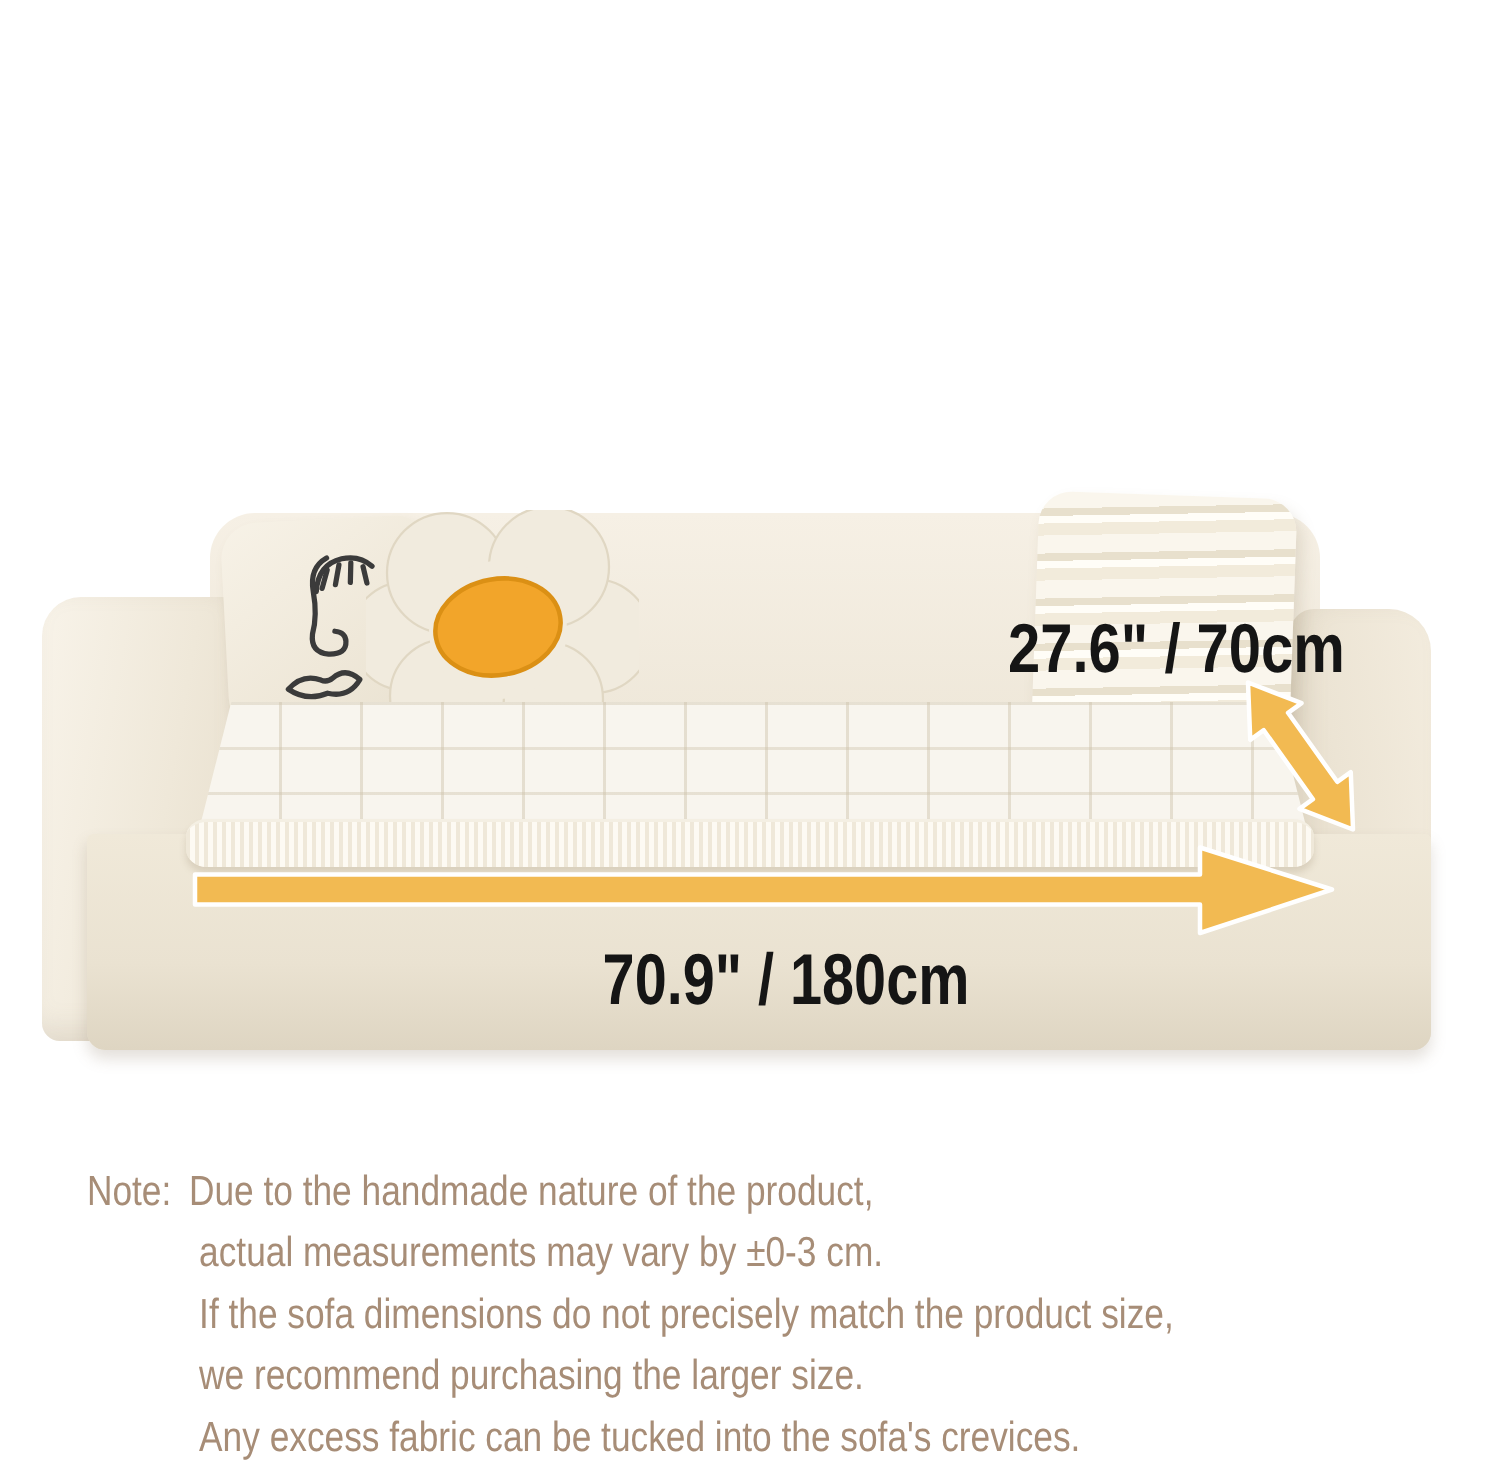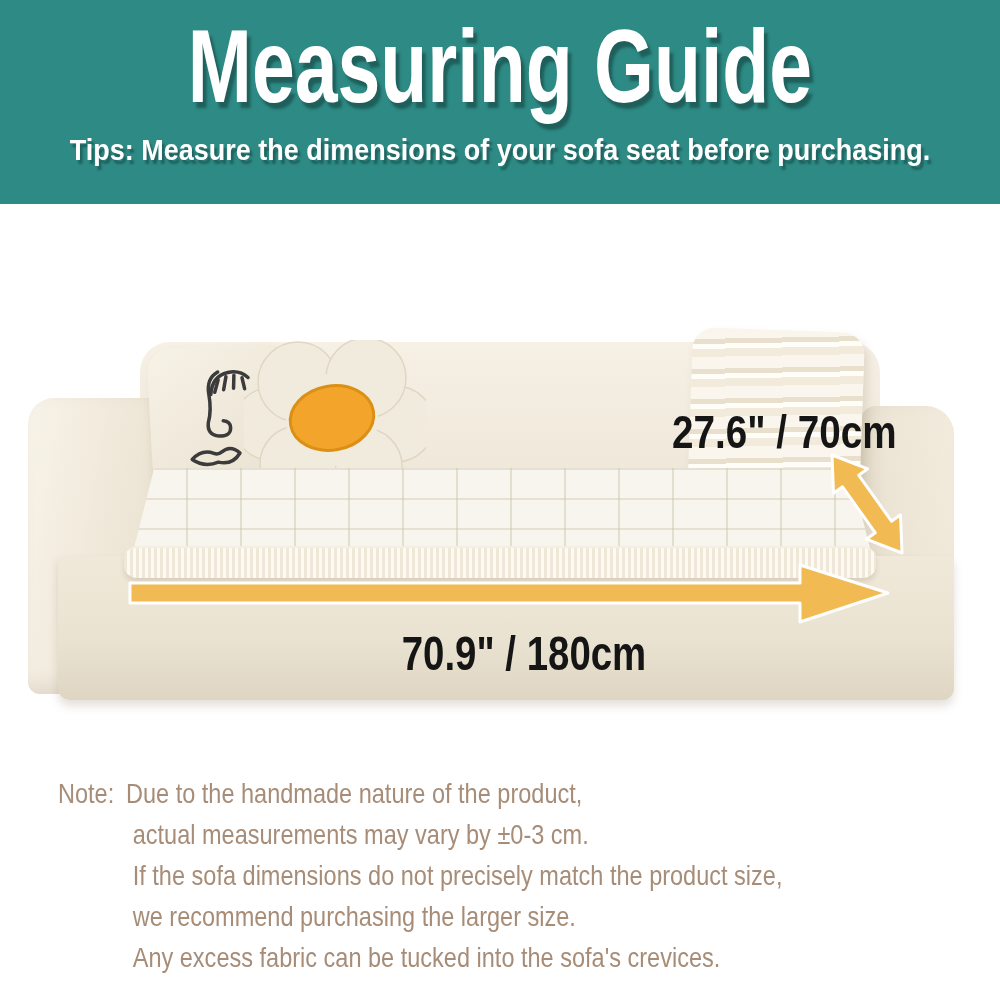--- a/index.html
+++ b/index.html
@@ -71,24 +71,20 @@
           font-size:28px; line-height:41px; color:#a78d77; }
   .note-line { padding-left:158px; white-space:nowrap; }
   .note-line.first { padding-left:69px; }
   .note-label { margin-right:14px; }
 </style>
 </head>
 <body>
 
 <div class="page">
 
-  <div class="header">
-    <div class="title">Measuring Guide</div>
-    <div class="tips">Tips: Measure the dimensions of your sofa seat before purchasing.</div>
-  </div>
 
   <div class="photo">
 
     <div class="sofa-back"></div>
     <div class="armrest-left"></div>
     <div class="armrest-right"></div>
 
     <div class="pillow-face">
       <svg width="140" height="140" viewBox="0 0 140 140" fill="none" stroke="#3b3b3b" stroke-width="3.5" stroke-linecap="round" stroke-linejoin="round">
         <path d="M62 48 Q64 30 80 27 Q92 25 100 33"></path>

